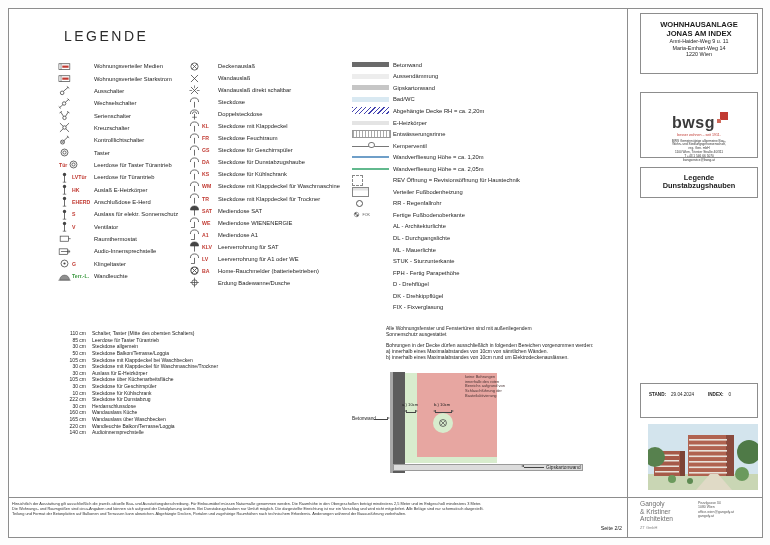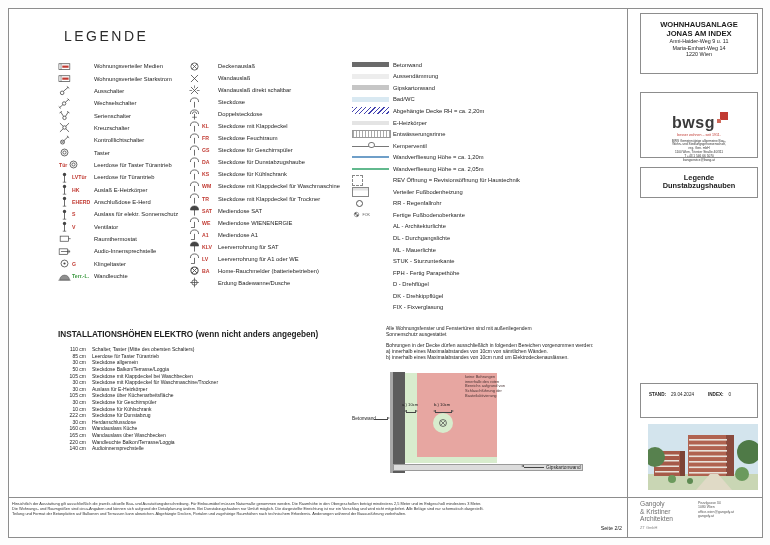--- a/index.html
+++ b/index.html
@@ -679,21 +679,20 @@
 <div id="notes">
   <div>Alle Wohnungsfenster und Fenstertüren sind mit außenliegendem</div>
   <div>Sonnenschutz ausgestattet</div>
   <div class="note-gap"></div>
   <div>Bohrungen in der Decke dürfen ausschließlich in folgenden Bereichen vorgenommen werden:</div>
   <div>a) innerhalb eines Maximalabstandes von 10cm von sämtlichen Wänden.</div>
   <div>b) innerhalb eines Maximalabstandes von 10cm rund um Elektrodeckenauslässen.</div>
 </div>
 
 <div id="install">
-  <div class="install-title">INSTALLATIONSHÖHEN ELEKTRO (wenn nicht anders angegeben)</div>
   <div id="install-rows">
       <div class="irow">
         <span class="ih">110 cm</span>
         <span class="il">Schalter, Taster (Mitte des obersten Schalters)</span>
       </div>
       <div class="irow">
         <span class="ih">85 cm</span>
         <span class="il">Leerdose für Taster Türantrieb</span>
       </div>
       <div class="irow">

